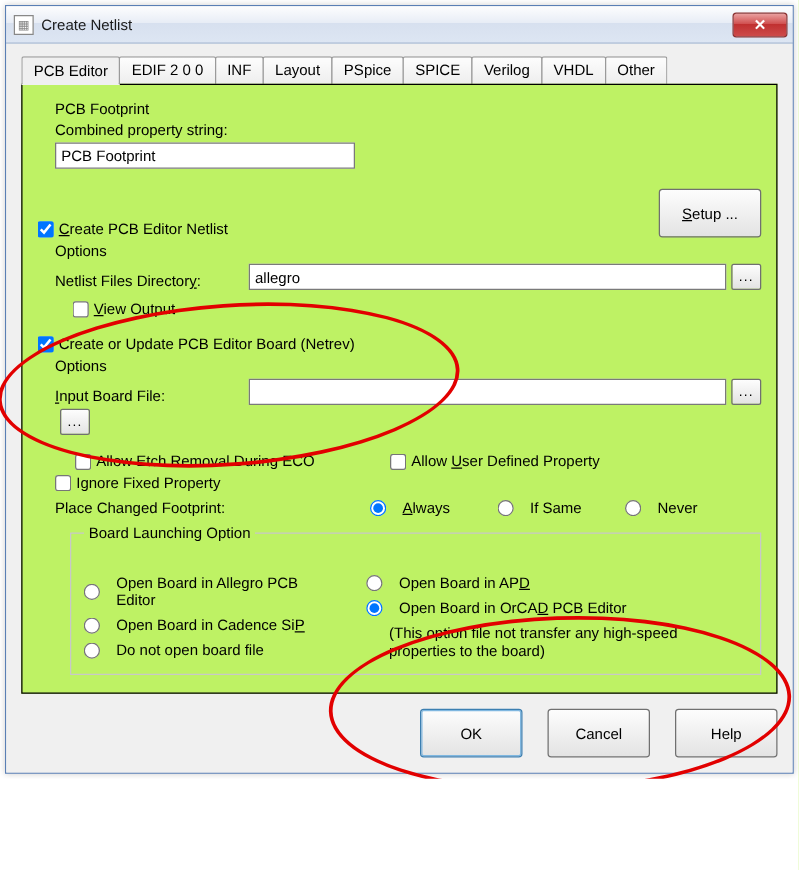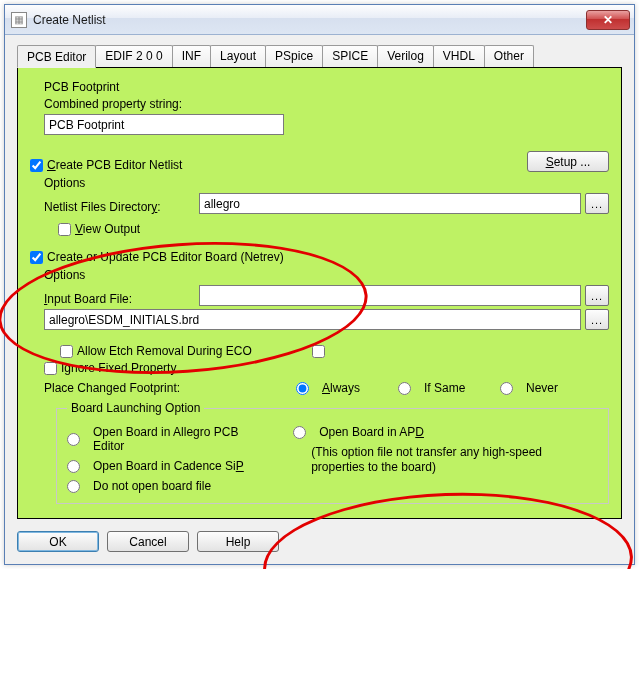--- a/index.html
+++ b/index.html
@@ -90,21 +90,21 @@
   }
   .field.wide { flex:1; }
   .btn {
     font-family: inherit;
     font-size: 12px;
     padding: 2px 12px;
     border: 1px solid #707070;
     background: linear-gradient(#fdfdfd,#e3e3e3);
     border-radius: 3px;
     cursor: pointer;
-    height: 21px;
+    height: 39px;
     min-width: 82px;
   }
   .browse-btn {
     width: 24px; height: 21px;
     border: 1px solid #707070;
     background: linear-gradient(#fdfdfd,#e3e3e3);
     border-radius: 2px;
     margin-left: 4px;
     cursor: pointer;
     display:flex; align-items:center; justify-content:center;
@@ -115,25 +115,25 @@
   .group-label { margin: 4px 0 2px 14px; }
   fieldset.group {
     border: 1px solid #c8c8c8;
     margin: 6px 0 0 12px;
     padding: 6px 10px 10px 10px;
   }
   fieldset.group legend { padding: 0 4px; }
   .radio { display:inline-flex; align-items:center; gap:13px; margin-right: 12px;}
   .radio input{ margin:0;}
   .und { text-decoration: underline; }
-  .branch-cols { display:flex; gap: 24px; margin-top:4px;}
+  .branch-cols { display:flex; gap: 24px; margin-top:20px;}
   .branch-cols .col { display:flex; flex-direction:column; gap:6px;}
   .note { font-size: 12px; color:#000; margin-left: 18px; line-height: 1.25;}
   .footer {
-    display:flex; gap:8px; margin-top:12px;
+    display:flex; justify-content:flex-end; gap:20px; margin-top:12px;
   }
   .annot {
     position:absolute;
     border: 3px solid #e20000;
     border-radius: 50%;
     pointer-events: none;
   }
   .section-title { margin: 2px 0 2px 0;}
 </style>
 </head>
@@ -208,33 +208,33 @@
 
       <div class="group-label">Options</div>
 
       <div class="row" style="margin-left:14px;">
         <span class="lbl"><span class="und">I</span><span>nput Board File:</span></span>
         <input type="text" class="field wide" value="" style="">
         <div class="browse-btn">...</div>
       </div>
 
       <div class="row" style="margin-left:14px;">
-        <input type="text" class="field wide" value="allegro\ESDM_INITIALS.brd" style="">
         <div class="browse-btn">...</div>
       </div>
 
       <div style="height:8px;"></div>
 
       <div class="row" style="margin-left:14px;padding-left:16px;">
         <label class="chk" style="width:252px;">
           <input type="checkbox" style="">
           <span>Allow Etch Removal During ECO</span>
         </label>
         <label class="chk">
           <input type="checkbox" style="">
+          <span><span>Allow </span><span class="und">U</span><span>ser Defined Property</span></span>
         </label>
       </div>
 
       <div class="row" style="margin-left:14px;">
         <label class="chk">
           <input type="checkbox" style="">
           <span>Ignore Fixed Property</span>
         </label>
       </div>
 
@@ -268,20 +268,24 @@
             </label>
             <label class="radio">
               <input type="radio" name="launch" style="">
               <span>Do not open board file</span>
             </label>
           </div>
           <div class="col">
             <label class="radio">
               <input type="radio" name="launch" style="">
               <span><span>Open Board in AP</span><span class="und">D</span></span>
+            </label>
+            <label class="radio">
+              <input type="radio" name="launch" checked="" style="">
+              <span><span>Open Board in OrCA</span><span class="und">D</span><span> PCB Editor</span></span>
             </label>
             <div class="note">(This option file not transfer any high-speed properties to the board)</div>
           </div>
         </div>
       </fieldset>
 
       <div class="annot" style="left:-20px; top:175px; width:370px; height:130px; transform:rotate(-4deg);"></div>
       <div class="annot" style="left:245px; top:425px; width:370px; height:140px; transform:rotate(-2deg);"></div>
 
     </div>

